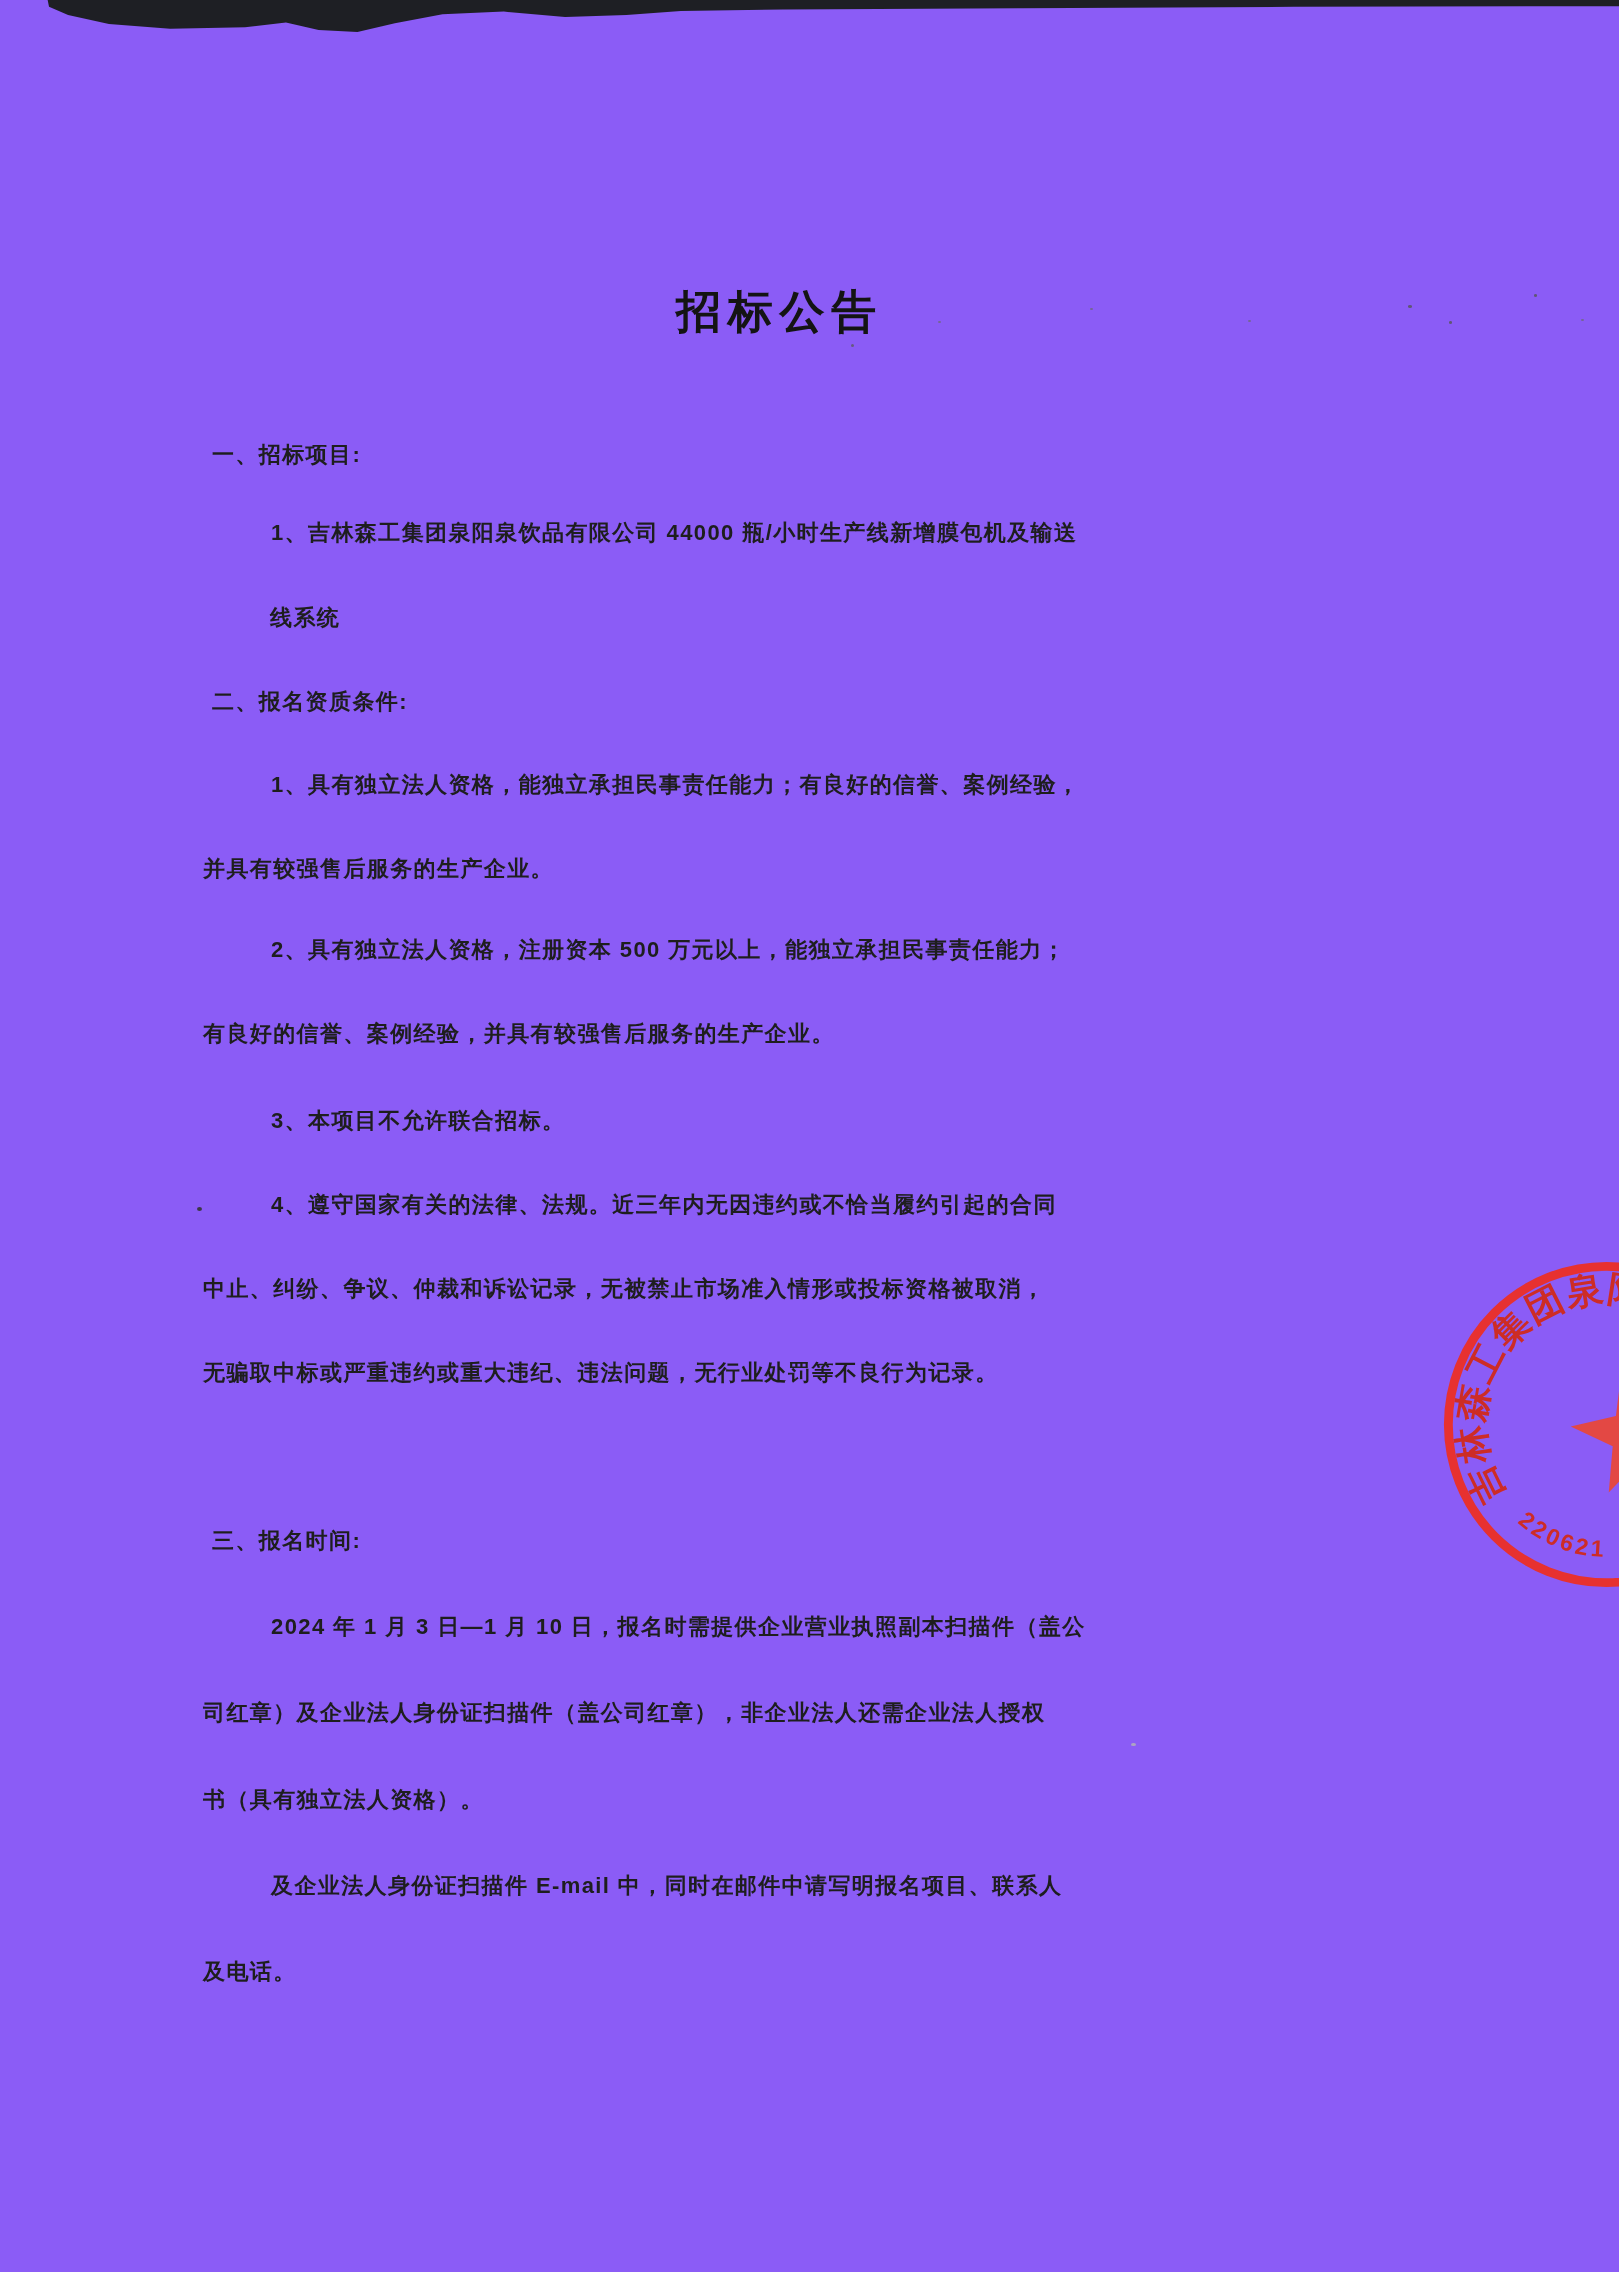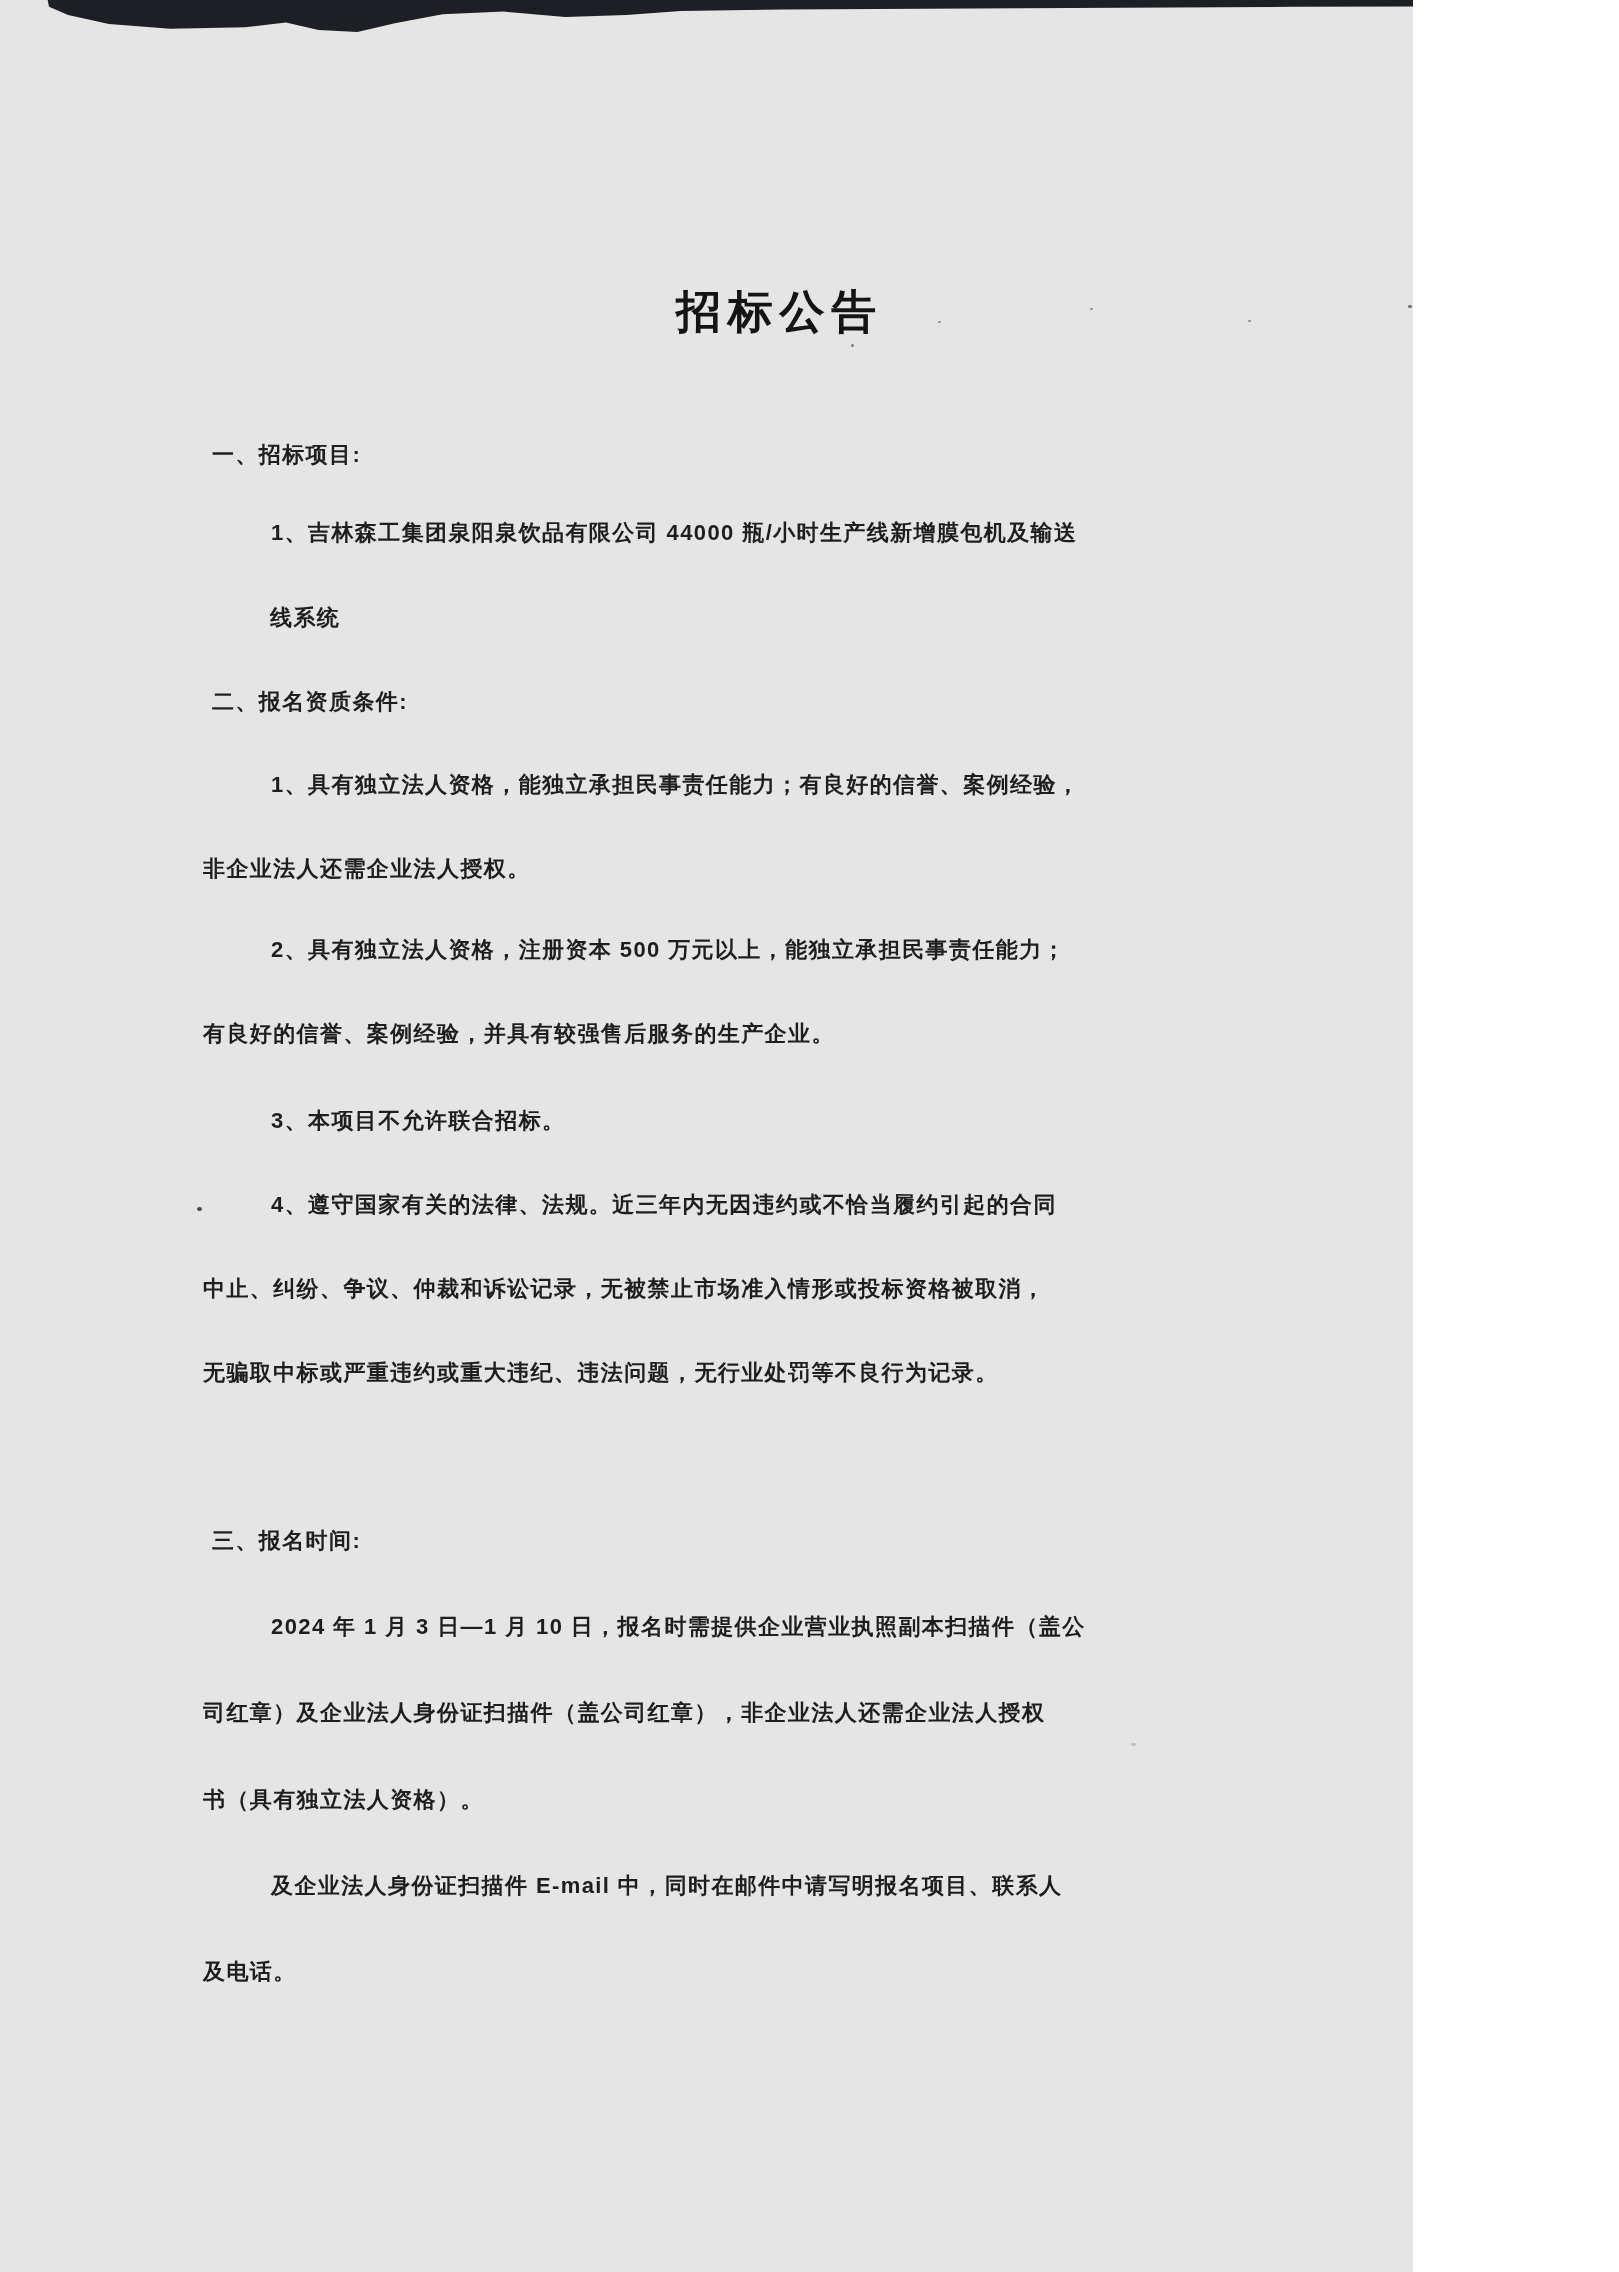--- a/index.html
+++ b/index.html
@@ -1,20 +1,20 @@
 <!DOCTYPE html>
 <html style="font-size:11px"><head>
 <meta charset="utf-8">
 <style>
   html, body { margin: 0; padding: 0; background: #ffffff; }
   .page {
     position: relative;
-    width: 1413px;
+    width: 1619px;
     height: 2273px;
-    background: #e5e5e5;
+    background: #8b5cf6;
     overflow: hidden;
     font-family: "Liberation Sans", sans-serif;
   }
   .doc-title {
     position: absolute;
     top: 252px;
     left: -30px;
     width: 1619px;
     text-align: center;
     font-size: 45px;
@@ -61,21 +61,21 @@
   </svg>
 
   <h1 class="doc-title">招标公告</h1>
 
   <div id="body-lines">
       <div class="line" style="top: 443px; left: 212px;">一、招标项目:</div>
       <div class="line" style="top: 521px; left: 271px;">1、吉林森工集团泉阳泉饮品有限公司 44000 瓶/小时生产线新增膜包机及输送</div>
       <div class="line" style="top: 606px; left: 270px;">线系统</div>
       <div class="line" style="top: 690px; left: 212px;">二、报名资质条件:</div>
       <div class="line" style="top: 773px; left: 271px;">1、具有独立法人资格，能独立承担民事责任能力；有良好的信誉、案例经验，</div>
-      <div class="line" style="top: 857px; left: 203px;">非企业法人还需企业法人授权。</div>
+      <div class="line" style="top: 857px; left: 203px;">并具有较强售后服务的生产企业。</div>
       <div class="line" style="top: 938px; left: 271px;">2、具有独立法人资格，注册资本 500 万元以上，能独立承担民事责任能力；</div>
       <div class="line" style="top: 1022px; left: 203px;">有良好的信誉、案例经验，并具有较强售后服务的生产企业。</div>
       <div class="line" style="top: 1109px; left: 271px;">3、本项目不允许联合招标。</div>
       <div class="line" style="top: 1193px; left: 271px;">4、遵守国家有关的法律、法规。近三年内无因违约或不恰当履约引起的合同</div>
       <div class="line" style="top: 1277px; left: 203px;">中止、纠纷、争议、仲裁和诉讼记录，无被禁止市场准入情形或投标资格被取消，</div>
       <div class="line" style="top: 1361px; left: 203px;">无骗取中标或严重违约或重大违纪、违法问题，无行业处罚等不良行为记录。</div>
       <div class="line" style="top: 1529px; left: 212px;">三、报名时间:</div>
       <div class="line" style="top: 1615px; left: 271px;">2024 年 1 月 3 日—1 月 10 日，报名时需提供企业营业执照副本扫描件（盖公</div>
       <div class="line" style="top: 1701px; left: 203px;">司红章）及企业法人身份证扫描件（盖公司红章），非企业法人还需企业法人授权</div>
       <div class="line" style="top: 1788px; left: 203px;">书（具有独立法人资格）。</div>

